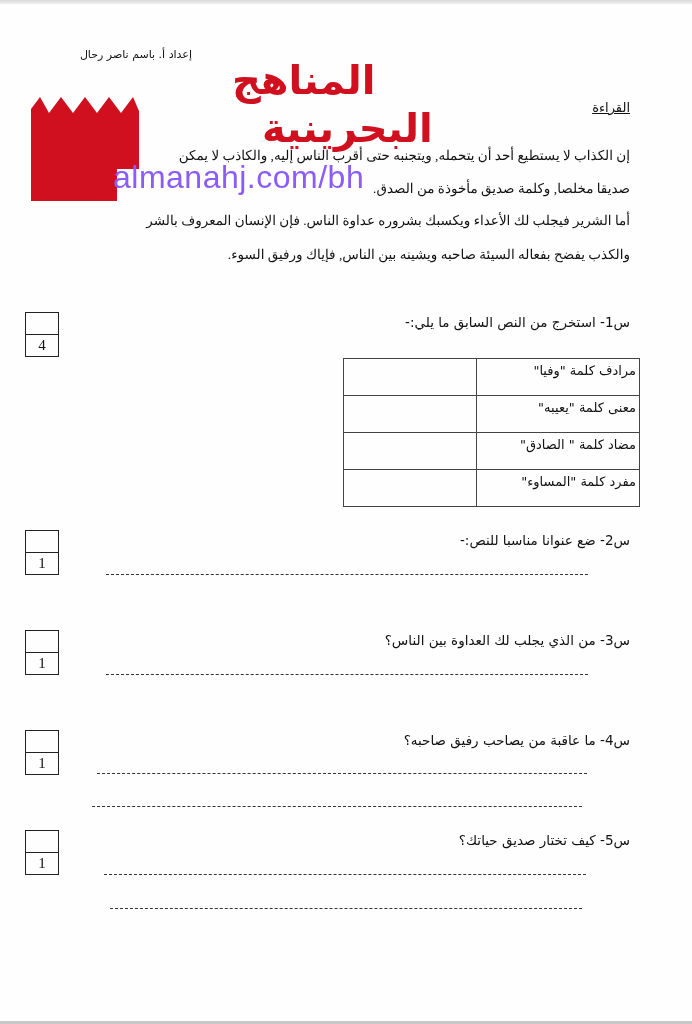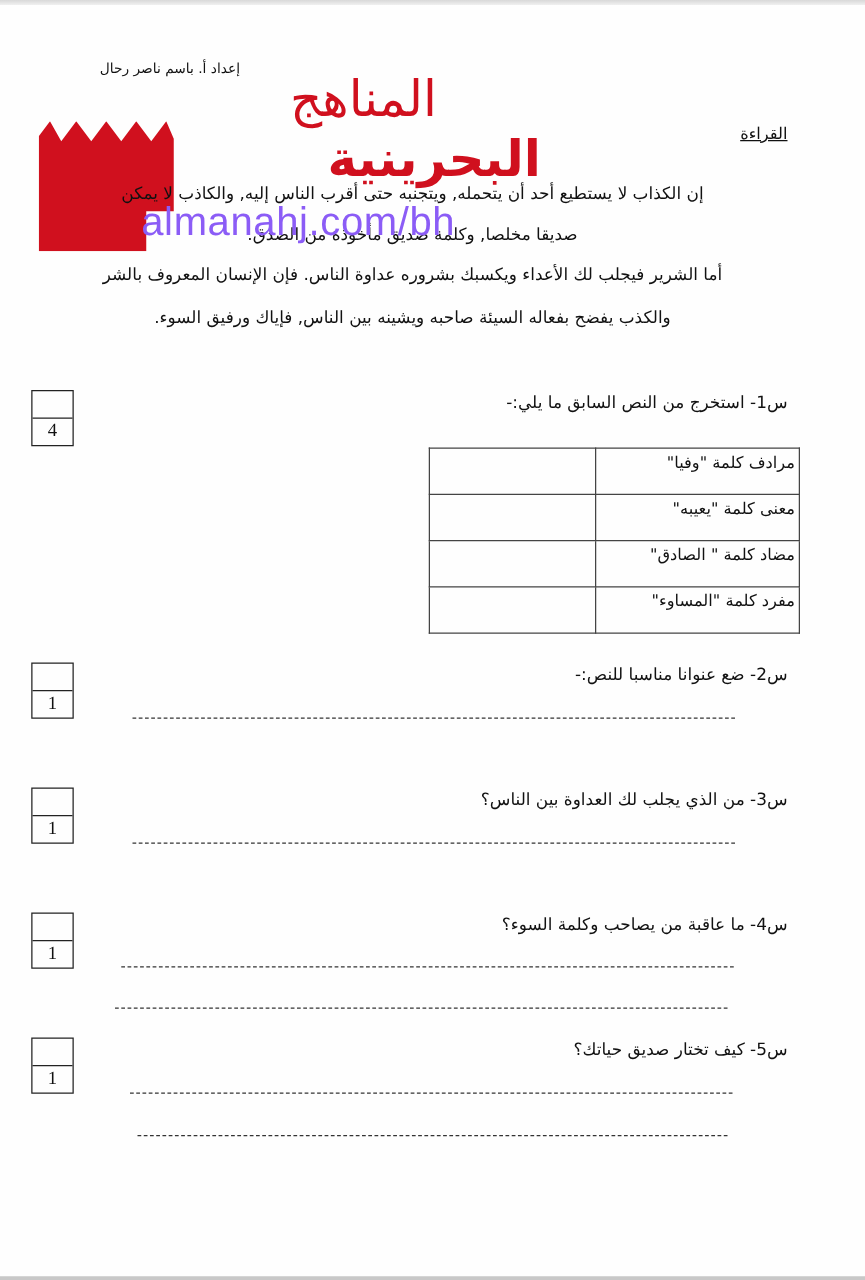--- a/index.html
+++ b/index.html
@@ -7,27 +7,27 @@
       width: 692px; height: 1024px; background: #fefefe; position: relative; overflow: hidden;
       font-family: "DejaVu Sans", sans-serif; color: #111;
     }
     .top-edge { position: absolute; left: 0; top: 0; width: 692px; height: 4px; background: linear-gradient(#d8d8d8, #f0f0f0); }
     .bottom-edge { position: absolute; left: 0; top: 1021px; width: 692px; height: 3px; background: #c8c8c8; }
 
     .author { position: absolute; right: 500px; top: 48px; font-size: 11px; direction: rtl; white-space: nowrap; }
 
     
     .wm-crown { position: absolute; left: 31px; top: 97px; width: 118px; height: 104px; }
-    .wm-title1 { position: absolute; left: 232px; top: 58px; font-size: 40px; font-weight: normal; color: #d0101e; direction: rtl; white-space: nowrap; line-height: 44px; }
+    .wm-title1 { position: absolute; left: 232px; top: 58px; font-size: 40px; font-weight: bold; color: #d0101e; direction: rtl; white-space: nowrap; line-height: 44px; }
     .wm-title2 { position: absolute; left: 214px; top: 106px; font-size: 40px; font-weight: bold; color: #d0101e; direction: rtl; white-space: nowrap; line-height: 44px; margin-left: 48px; }
     .wm-url { position: absolute; left: 113px; top: 158px; font-size: 32px; font-weight: normal; color: #8b5cf6; white-space: nowrap; line-height: 38px; font-family: "Liberation Sans", sans-serif; letter-spacing: 0.5px; }
 
     .section-title { position: absolute; right: 62px; top: 100px; font-size: 13px; text-decoration: underline; direction: rtl; }
 
-    .passage { position: absolute; right: 62px; width: 600px; direction: rtl; text-align: center; font-size: 13.5px; white-space: nowrap; }
+    .passage { position: absolute; right: 62px; width: 600px; direction: rtl; text-align: right; font-size: 13.5px; white-space: nowrap; font-family: Liberation Serif, serif; }
 
     .score-box { position: absolute; left: 25px; width: 32px; border: 1px solid #222; }
     .score-box .cell { height: 21px; font-family: "Liberation Serif", serif; font-size: 15px; text-align: center; line-height: 21px; }
     .score-box .cell.top { border-bottom: 1px solid #222; }
 
     .question { position: absolute; right: 62px; direction: rtl; font-size: 13.5px; white-space: nowrap; }
 
     .answer-line { position: absolute; height: 0; border-top: 1.5px dashed #333; }
 
     table.q1 { position: absolute; left: 343px; top: 358px; width: 297px; border-collapse: collapse; direction: rtl; }
@@ -95,21 +95,21 @@
   <div class="cell top"></div>
   <div class="cell">1</div>
 </div>
 <div class="question" style="top:632px;margin-left:32px;">س3- من الذي يجلب لك العداوة بين الناس؟</div>
 <div class="answer-line" style="left:106px; width:482px; top:674px;"></div>
 
 <div class="score-box" style="top:730px;">
   <div class="cell top"></div>
   <div class="cell">1</div>
 </div>
-<div class="question" style="top:732px;">س4- ما عاقبة من يصاحب وكلمة السوء؟</div>
+<div class="question" style="top:732px;">س4- ما عاقبة من يصاحب رفيق صاحبه؟</div>
 <div class="answer-line" style="left:97px; width:490px; top:773px;"></div>
 <div class="answer-line" style="left:92px; width:490px; top:806px;"></div>
 
 <div class="score-box" style="top:830px;">
   <div class="cell top"></div>
   <div class="cell">1</div>
 </div>
 <div class="question" style="top:832px;">س5- كيف تختار صديق حياتك؟</div>
 <div class="answer-line" style="left:104px; width:482px; top:874px;"></div>
 <div class="answer-line" style="left:110px; width:472px; top:908px;"></div>

